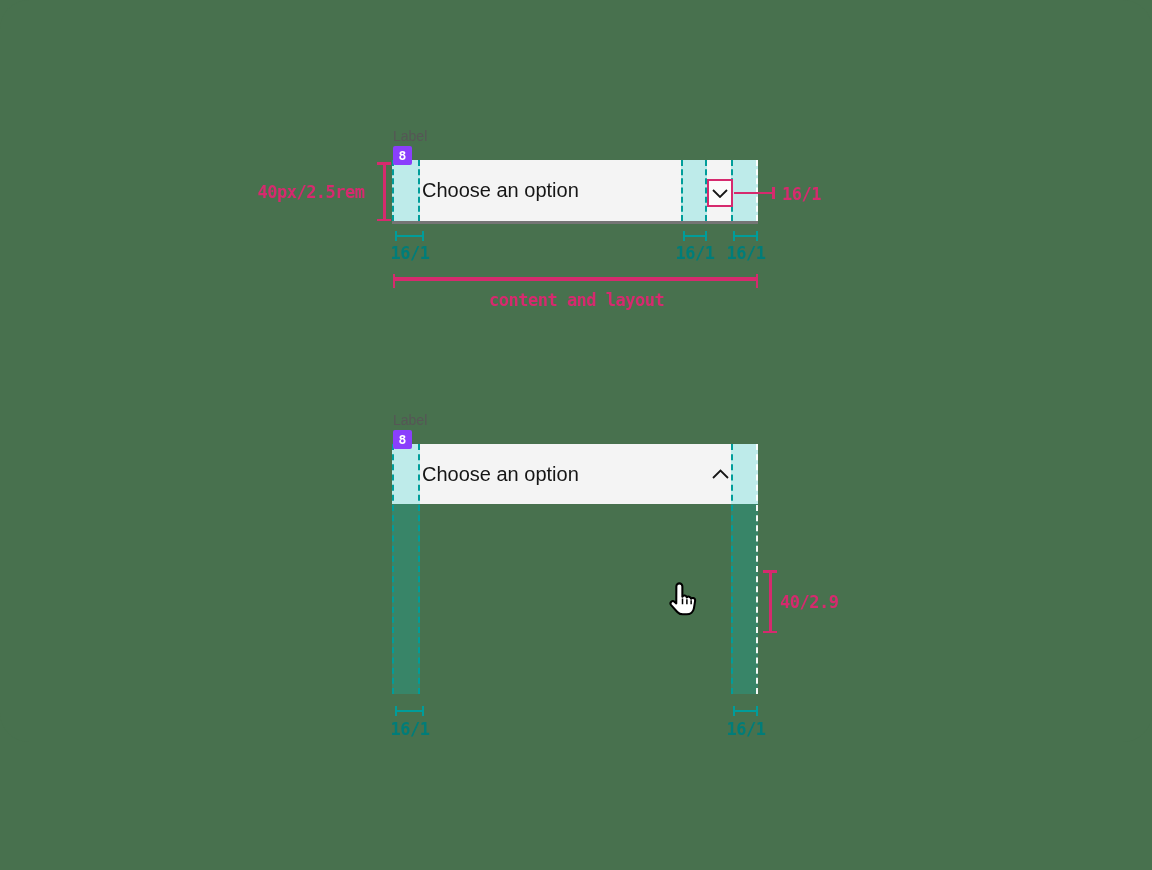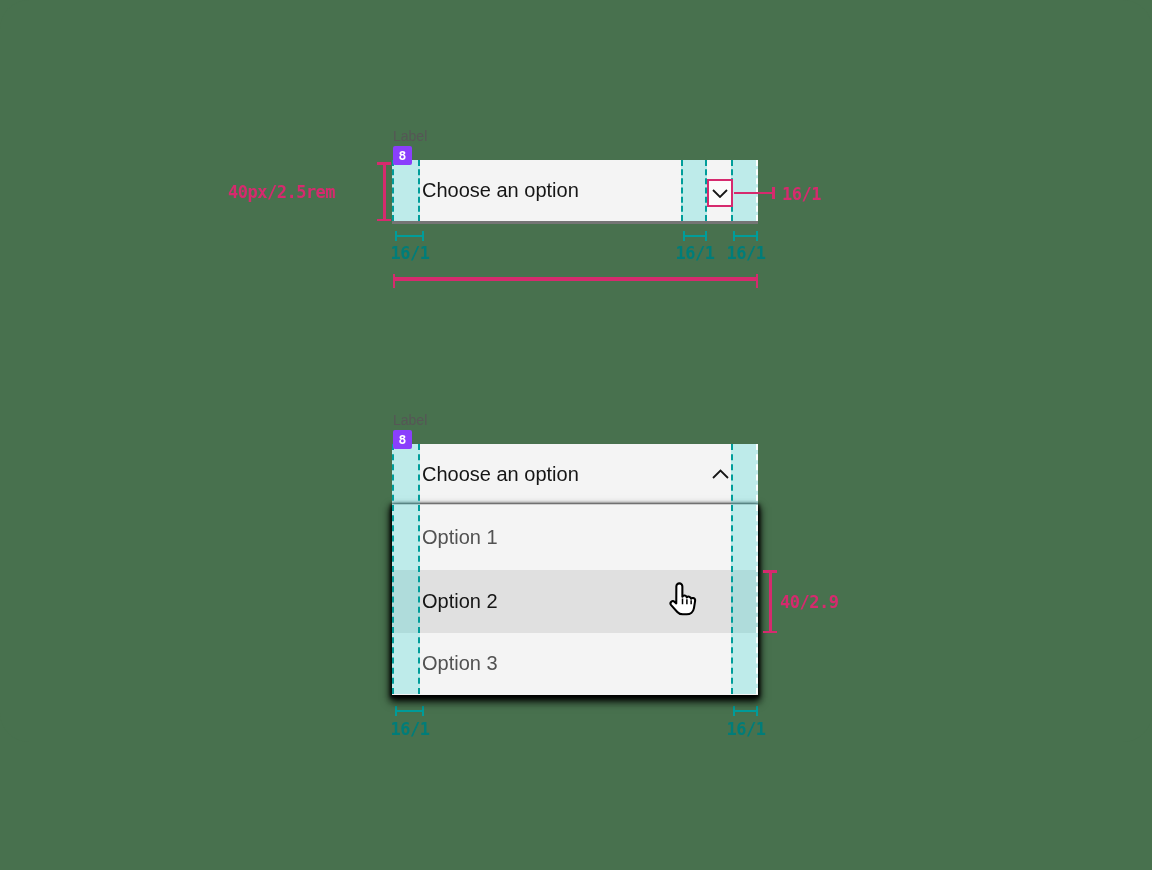--- a/index.html
+++ b/index.html
@@ -64,21 +64,21 @@
         <svg width="16" height="9" viewBox="0 0 16 9">
             <path d="M1 1l7 7 7-7" fill="none" stroke="#161616" stroke-width="1.8"></path>
           </svg>
       </span>
     </div>
   </div>
 
   <div class="vm" style="left:377px;top:162px;height:59px;z-index:6;">
       <span class="mid"></span>
     </div>
-  <div class="abs pink-note" style="left:228px;top:182px;width:142px;text-align:left;">40px/2.5rem</div>
+  <div class="abs pink-note" style="left:240px;top:182px;width:142px;text-align:center;">40px/2.5rem</div>
 
   <div class="abs" style="left:341px;top:191px;width:0;"></div>
   <div class="abs" style="left:734px;top:192px;width:40px;height:2px;background:var(--pink);z-index:6;"></div>
   <div class="abs" style="left:772px;top:187px;width:2.5px;height:12px;background:var(--pink);z-index:6;"></div>
   <div class="abs pink-note" style="left:782px;top:184px;">16/1</div>
 
   <div class="hm" style="left:395px;top:231px;width:29px;">
       <span class="mid"></span>
     </div>
   <div class="hm" style="left:683px;top:231px;width:24px;">
@@ -88,48 +88,36 @@
       <span class="mid"></span>
     </div>
   <div class="abs teal-note" style="left:382px;top:243px;">16/1</div>
   <div class="abs teal-note" style="left:667px;top:243px;">16/1</div>
   <div class="abs teal-note" style="left:718px;top:243px;">16/1</div>
 
   <div class="hm pink dbl" style="left:393px;top:274px;width:365px;height:14px;">
       <span class="mid"></span>
     </div>
   <div class="abs pink-note" style="left:489px;top:288px;line-height:25px;">
+    <div>content and layout</div>
   </div>
 
   <div class="abs lbl" style="left:393px;top:412px;">Label</div>
 
   <div class="abs badge" style="left:393px;top:430px;z-index:6;">8</div>
 
   <div class="abs field" style="left:392px;top:444px;width:366px;height:60px;z-index:1;">
     <span class="field-value" style="line-height:60px;">Choose an option</span>
     <span class="abs" style="left:320px;top:25px;display:flex;">
       <svg width="17" height="10" viewBox="0 0 17 10">
           <path d="M1 9l7.5-7.5L16 9" fill="none" stroke="#161616" stroke-width="1.8"></path>
         </svg>
     </span>
   </div>
 
-  <div class="abs" style="left:392px;top:504px;width:366px;height:190px;background:var(--field_bg);
-       border-top:1px solid #cfcfcf;z-index:1;
-       box-shadow:0 5px 8px 2px rgba(0,0,0,0.78), 0 1px 3px 1px rgba(0,0,0,0.9), -1px 3px 6px rgba(0,0,0,0.65), 1px 3px 6px rgba(0,0,0,0.65);">
-    <div class="menu-row" style="height:65px;">
-      <span class="opt" style="line-height:65px;">Option 1</span>
-    </div>
-    <div class="menu-row" style="height:63px;background:var(--hover_bg);">
-      <span class="opt" style="line-height:63px;color:var(--text_primary);">Option 2</span>
-    </div>
-    <div class="menu-row" style="height:61px;">
-      <span class="opt" style="line-height:61px;">Option 3</span>
-    </div>
-  </div>
 
   <div class="sp-col edge-l" style="left:392px;top:444px;width:28px;height:250px;z-index:5;"></div>
   <div class="sp-col edge-r" style="left:731px;top:444px;width:27px;height:250px;z-index:5;"></div>
 
   <div class="vm" style="left:763px;top:570px;height:63px;z-index:6;">
       <span class="mid"></span>
     </div>
   <div class="abs pink-note" style="left:780px;top:592px;">40/2.9</div>
 
   <div class="abs" style="left:664px;top:582px;z-index:10;">

